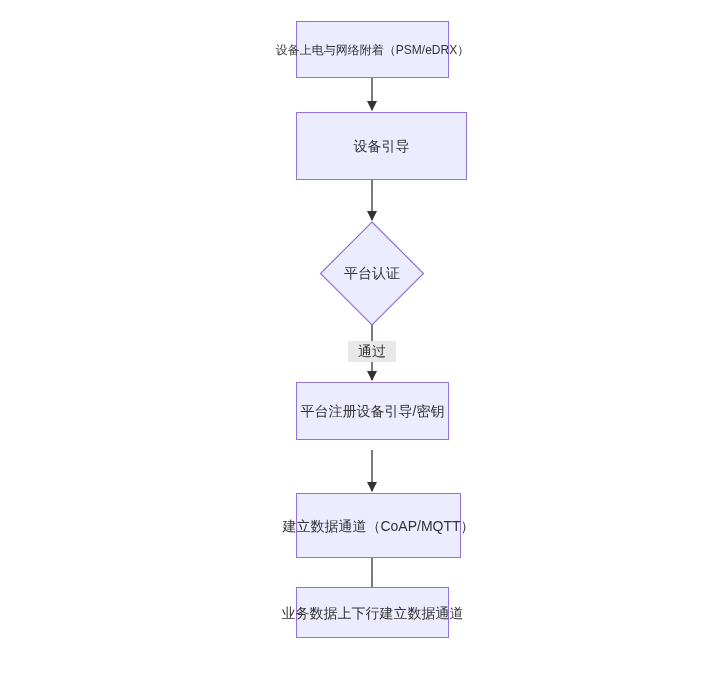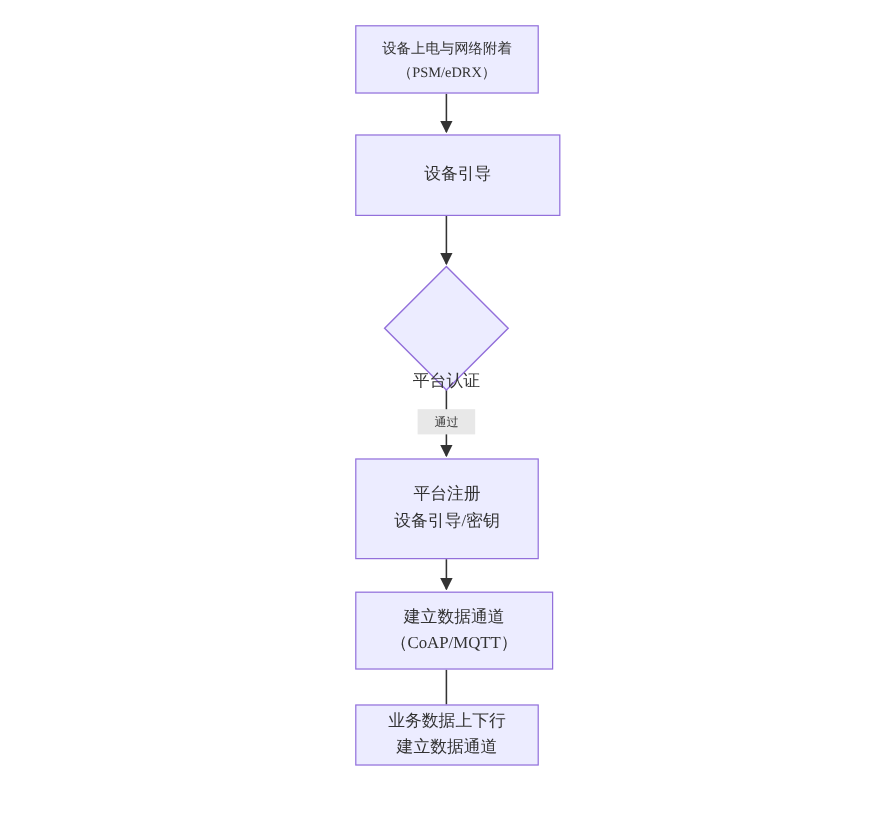--- a/index.html
+++ b/index.html
@@ -40,55 +40,53 @@
     fill: var(--node-fill);
     stroke: var(--node-border);
     stroke-width: 1.2;
   }
   .node {
     position: absolute;
     background: var(--node-fill);
     border: 1px solid var(--node-border);
     color: var(--text-color);
     display: flex;
-    flex-direction: column;
+    flex-direction: row;
     align-items: center;
     justify-content: center;
     text-align: center;
     font-size: 14px;
     line-height: 22px;
-    font-family: Liberation Serif, serif;
   }
   .node.small-font {
     font-size: 12px;
     line-height: 20px;
   }
   .node span { display: block; white-space: nowrap; }
   .diamond-text {
     position: absolute;
     left: 312px; top: 263px;
     width: 120px; height: 22px;
     display: flex;
     align-items: center;
     justify-content: center;
     color: var(--text-color);
     font-size: 14px;
     white-space: nowrap;
-    margin-top: 44px;
   }
   .edge-label {
     position: absolute;
     left: 348px; top: 341px;
     width: 48px; height: 21px;
     display: flex;
     align-items: center;
     justify-content: center;
     background: var(--label-bg);
     color: var(--text-color);
-    font-size: 10px;
+    font-size: 14px;
     white-space: nowrap;
   }
 </style>
 </head>
 <body>
 
 <div class="canvas">
 
   <svg class="edge-layer" width="726" height="700" viewBox="0 0 726 700" xmlns="http://www.w3.org/2000/svg">
     <defs>
@@ -112,21 +110,21 @@
   </div>
 
   <div class="node" style="left:296px; top:112px; width:171px; height:68px;">
     <span>设备引导</span>
   </div>
 
   <div class="diamond-text">平台认证</div>
 
   <div class="edge-label">通过</div>
 
-  <div class="node" style="left:296px; top:382px; width:153px; height:84px;">
+  <div class="node" style="left:296px; top:382px; width:153px; height:58px;">
     <span>平台注册</span>
     <span>设备引导/密钥</span>
   </div>
 
   <div class="node" style="left:296px; top:493px; width:165px; height:65px;">
     <span>建立数据通道</span>
     <span>（CoAP/MQTT）</span>
   </div>
 
   <div class="node" style="left:296px; top:587px; width:153px; height:51px;">

